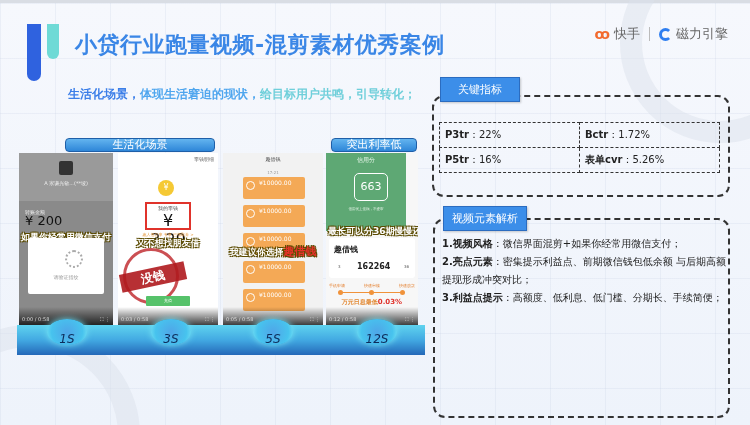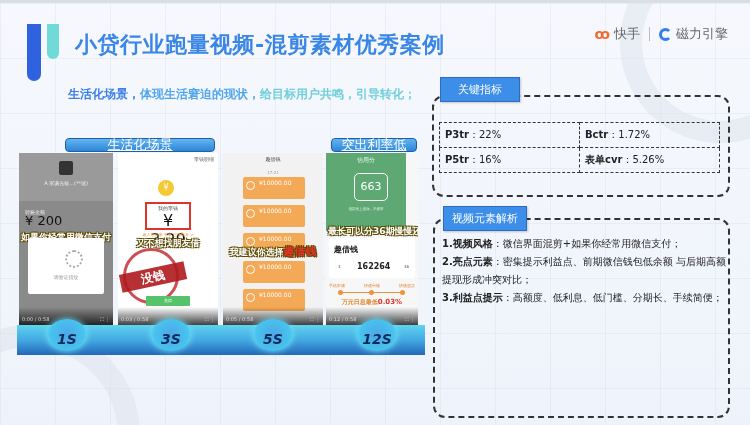--- a/index.html
+++ b/index.html
@@ -26,21 +26,21 @@
   .brand { position: absolute; right: 22px; top: 22px; display: flex; align-items: center; gap: 4px; font-size: 13px; color: #666; }
   .ks-icon { color: #f26a2e; font-weight: bold; font-size: 14px; }
   .brand-sep { width: 1px; height: 14px; background: #bbb; margin: 0 5px; }
   .cili-icon { width: 13px; height: 13px; border: 3px solid #2f7ef0; border-right-color: transparent; border-radius: 50%; }
 
   .subtitle { position: absolute; left: 68px; top: 83px; font-size: 12px; font-weight: bold; }
   .subtitle span:nth-child(1) { color: #3b7ee8; }
   .subtitle span:nth-child(2) { color: #4fa6ee; }
   .subtitle span:nth-child(3) { color: #6fcfda; }
 
-  .section-label { position: absolute; height: 14px; background: linear-gradient(180deg,#63b4ef,#2e86d8); border: 1px solid #1f5fa8; border-radius: 4px; color: #fff; font-size: 13px; text-align: center; line-height: 12px; text-decoration: underline; }
+  .section-label { position: absolute; height: 14px; background: linear-gradient(180deg,#63b4ef,#2e86d8); border: 1px solid #1f5fa8; border-radius: 4px; color: #fff; font-size: 11px; text-align: center; line-height: 12px; }
   .lbl-life { left: 65px; top: 135px; width: 150px; }
   .lbl-rate { left: 331px; top: 135px; width: 86px; }
 
   .phone { position: absolute; top: 150px; height: 172px; overflow: hidden; }
   .p1 { left: 19px; width: 94px; background: #8a8a8a; }
   .p2 { left: 118px; width: 100px; background: #fff; }
   .p3 { left: 223px; width: 100px; background: #f2f2f2; }
   .p4 { left: 326px; width: 92px; background: #f7f7f7; }
   .ctrl { position: absolute; left: 0; right: 0; bottom: 0; height: 18px; background: linear-gradient(180deg,rgba(0,0,0,0),rgba(0,0,0,0.75)); color: #ddd; font-size: 5px; padding: 9px 3px 0; display: flex; justify-content: space-between; }
   .caption { position: absolute; left: 2px; right: 2px; font-size: 9px; font-weight: bold; color: #fff; text-align: center; text-shadow: -1px -1px 0 #5a4a00, 1px 1px 0 #5a4a00, 1px -1px 0 #5a4a00, -1px 1px 0 #5a4a00; background: rgba(240,220,60,0.0); white-space: nowrap; }
@@ -84,21 +84,21 @@
   .p4 .panel .n { position: absolute; left: 28px; top: 24px; font-size: 8px; font-weight: bold; }
   .p4 .panel .a { position: absolute; left: 9px; top: 26px; font-size: 4px; color: #555; }
   .p4 .panel .b { position: absolute; right: 6px; top: 26px; font-size: 4px; color: #555; }
   .p4 .steps { position: absolute; left: 3px; right: 3px; top: 130px; display: flex; justify-content: space-between; font-size: 4px; color: #e47d2a; }
   .p4 .line { position: absolute; left: 14px; right: 14px; top: 139px; height: 1px; background: #f0923a; }
   .p4 .dot { position: absolute; top: 137px; width: 5px; height: 5px; border-radius: 50%; background: #f0923a; }
   .p4 .rate { position: absolute; left: 0; right: 0; top: 145px; font-size: 6px; color: #e2862e; text-align: center; font-weight: bold; }
   .p4 .rate b { color: #e0332b; font-size: 7px; }
 
   .timeline { position: absolute; left: 17px; top: 322px; width: 408px; height: 30px; background: linear-gradient(180deg,#5fd3ef 0%,#42a9e2 50%,#2468b8 100%); }
-  .node { position: absolute; top: 316px; width: 40px; height: 32px; border-radius: 50%; background: radial-gradient(circle,#4fa6e8 0%,#47c3ee 65%,#7fe6f4 100%); box-shadow: 0 0 6px #74e0f2; color: #0d2c5a; font-style: italic; font-weight: bold; font-size: 14px; text-align: center; line-height: 40px; }
+  .node { position: absolute; top: 316px; width: 40px; height: 26px; border-radius: 50%; background: radial-gradient(circle,#4fa6e8 0%,#47c3ee 65%,#7fe6f4 100%); box-shadow: 0 0 6px #74e0f2; color: #0d2c5a; font-style: italic; font-weight: normal; font-size: 12px; text-align: center; line-height: 40px; }
 
   .metrics-box { position: absolute; left: 432px; top: 92px; width: 298px; height: 102px; border: 2px dashed #333; border-radius: 12px; }
   .tag { position: absolute; height: 25px; background: #3c8ee9; border: 1px solid #2b6cc0; color: #fff; font-size: 11px; font-weight: normal; text-align: center; line-height: 23px; box-shadow: 1px 1px 2px rgba(0,0,0,0.2); }
   .tag-metrics { left: 440px; top: 74px; width: 80px; }
   .tag-analysis { left: 443px; top: 203px; width: 84px; }
   .mtable { position: absolute; left: 439px; top: 119px; width: 281px; border-collapse: collapse; font-size: 10px; }
   .mtable td { border: 1px dashed #333; height: 25px; padding: 0 5px; width: 50%; }
   .mtable b { font-weight: bold; }
 
   .analysis-box { position: absolute; left: 433px; top: 215px; width: 297px; height: 200px; border: 2px dashed #333; border-radius: 12px; }

